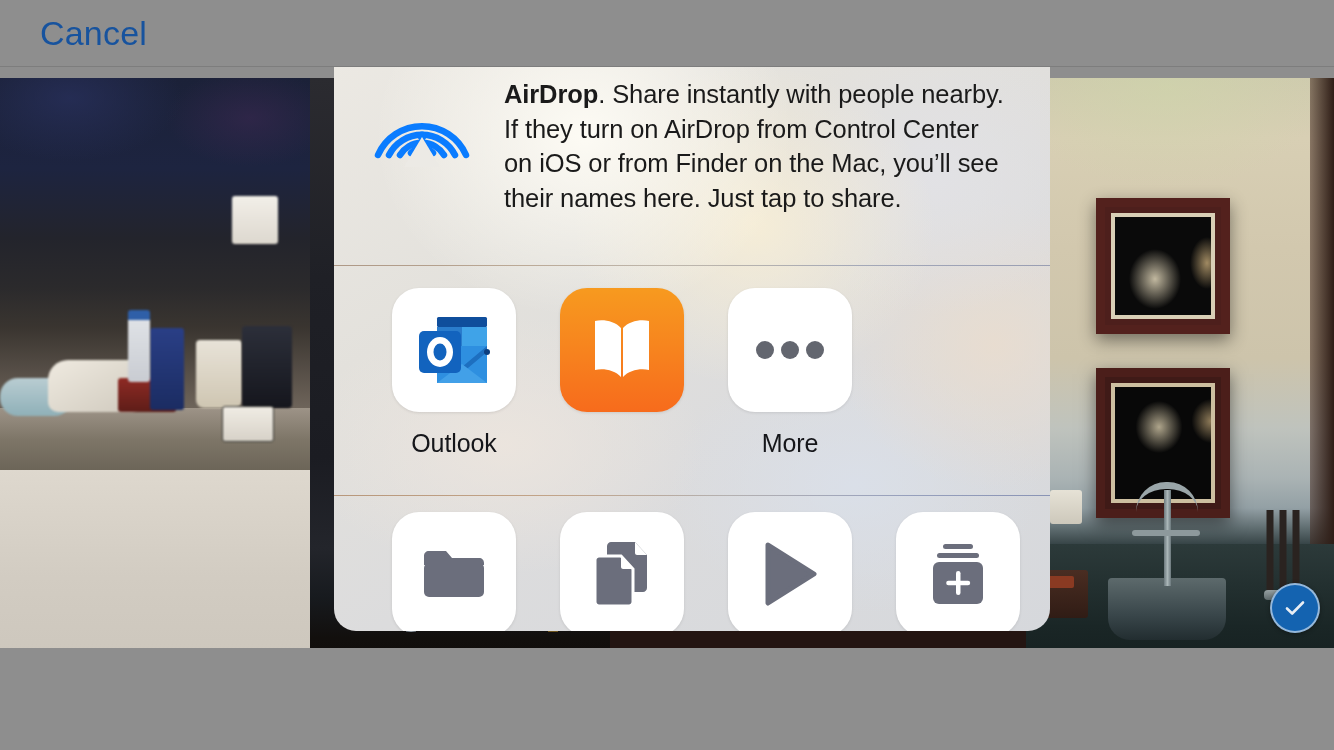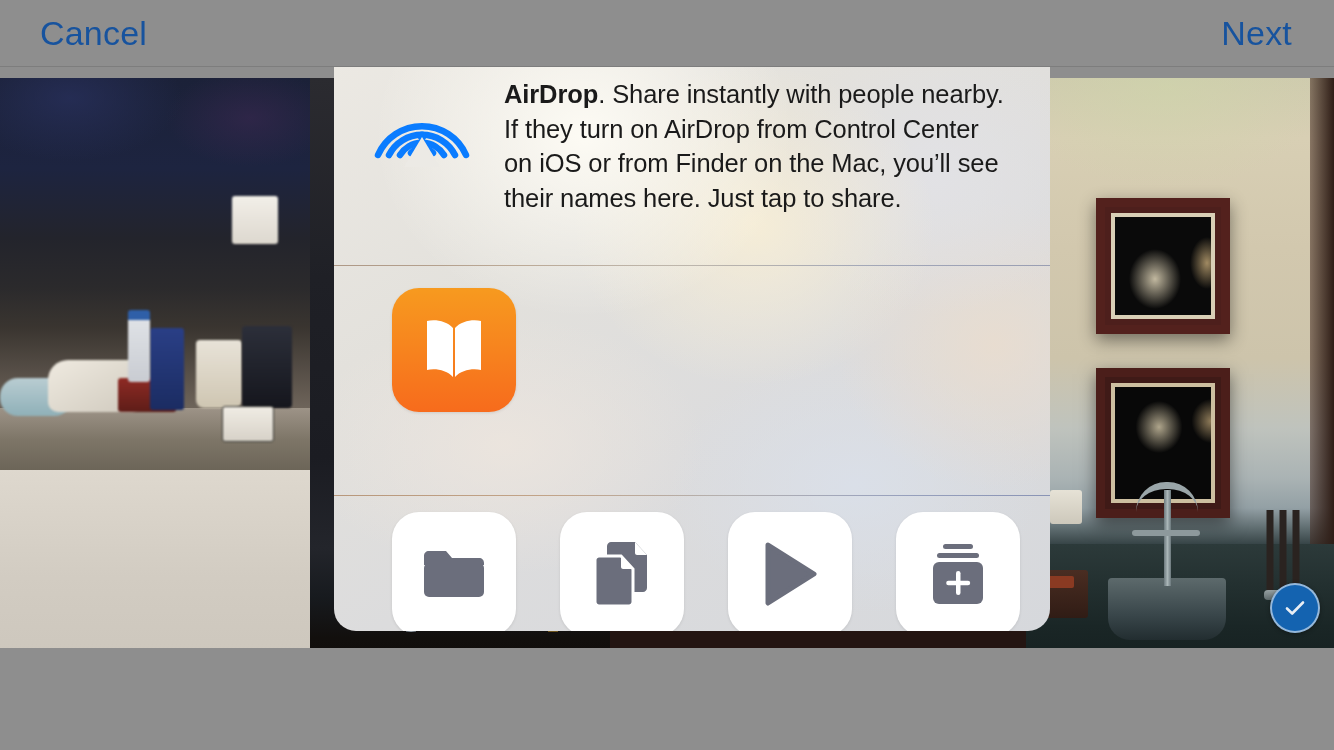--- a/index.html
+++ b/index.html
@@ -482,21 +482,20 @@
   </div>
 
   <div class="check-badge">
     <svg width="28" height="28" viewBox="0 0 28 28" aria-hidden="true">
       <path d="M6 14.5 L11.2 19.5 L22 8.5" fill="none" stroke="#e9eef4" stroke-width="2.6" stroke-linecap="round" stroke-linejoin="round"></path>
     </svg>
   </div>
 
   <div class="topbar">
     <button class="btn btn-cancel">Cancel</button>
-    <button class="btn btn-next">Next</button>
   </div>
 
   <div class="bottombar"></div>
 
   <div class="share-sheet">
 
     <div class="airdrop-sec">
       <div class="airdrop-icon">
         <svg width="104" height="104" viewBox="0 0 104 104" aria-hidden="true">
           <g fill="none" stroke="#0a7cff" stroke-linecap="round">
@@ -512,30 +511,59 @@
       </div>
       <div class="airdrop-text">
         <b>AirDrop</b><span>. Share instantly with people nearby. If they turn on AirDrop from Control Center on iOS or from Finder on the Mac, you’ll see their names here. Just tap to share.</span>
       </div>
     </div>
 
     <div class="divider"></div>
 
     <div class="app-row">
 
+      <div class="app-item">
+        <div class="app-tile">
+          <svg width="86" height="86" viewBox="0 0 86 86" aria-hidden="true">
+            <rect x="26" y="10" width="50" height="10" rx="1.5" fill="#0f4e9c"></rect>
+            <rect x="26" y="20" width="25" height="19" fill="#2a7ccc"></rect>
+            <rect x="51" y="20" width="25" height="19" fill="#3fa3e8"></rect>
+            <rect x="26" y="39" width="25" height="19" fill="#1e6fc0"></rect>
+            <rect x="51" y="39" width="25" height="19" fill="#2a8fdc"></rect>
+            <path d="M26 39 L76 39 L76 76 L26 76 Z" fill="#2e8fe0"></path>
+            <path d="M26 39 L51 60 L76 39 L76 45 L51 66 L26 45 Z" fill="#1d6fc0"></path>
+            <path d="M26 76 L51 57 L76 76 Z" fill="#42a0e8"></path>
+            <circle cx="76" cy="45" r="3" fill="#0c3f80"></circle>
+            <rect x="8" y="24" width="42" height="42" rx="5" fill="#1263be"></rect>
+            <ellipse cx="29" cy="45" rx="13" ry="15" fill="#ffffff"></ellipse>
+            <ellipse cx="29" cy="45" rx="6.5" ry="8.5" fill="#1263be"></ellipse>
+          </svg>
+        </div>
+        <div class="app-label">Outlook</div>
+      </div>
 
       <div class="app-item">
         <div class="app-tile books">
           <svg width="86" height="86" viewBox="0 0 86 86" aria-hidden="true">
             <path d="M42 21 C36 14 24 12 16 14 L16 63 C24 61 36 63 42 70 Z" fill="#ffffff"></path>
             <path d="M44 21 C50 14 62 12 70 14 L70 63 C62 61 50 63 44 70 Z" fill="#ffffff"></path>
           </svg>
         </div>
       </div>
 
+      <div class="app-item">
+        <div class="app-tile">
+          <svg width="72" height="24" viewBox="0 0 72 24" aria-hidden="true">
+            <circle cx="11" cy="12" r="9" fill="#63666f"></circle>
+            <circle cx="36" cy="12" r="9" fill="#63666f"></circle>
+            <circle cx="61" cy="12" r="9" fill="#63666f"></circle>
+          </svg>
+        </div>
+        <div class="app-label">More</div>
+      </div>
     </div>
 
     <div class="divider warm"></div>
 
     <div class="action-row">
 
       <div class="action-item">
         <div class="action-tile">
           <svg width="68" height="56" viewBox="0 0 68 56" aria-hidden="true">
             <path d="M4 10 C4 7 6 5 9 5 L26 5 L32 12 L59 12 C62 12 64 14 64 17 L64 19 L4 19 Z" fill="#6b6e7c"></path>

